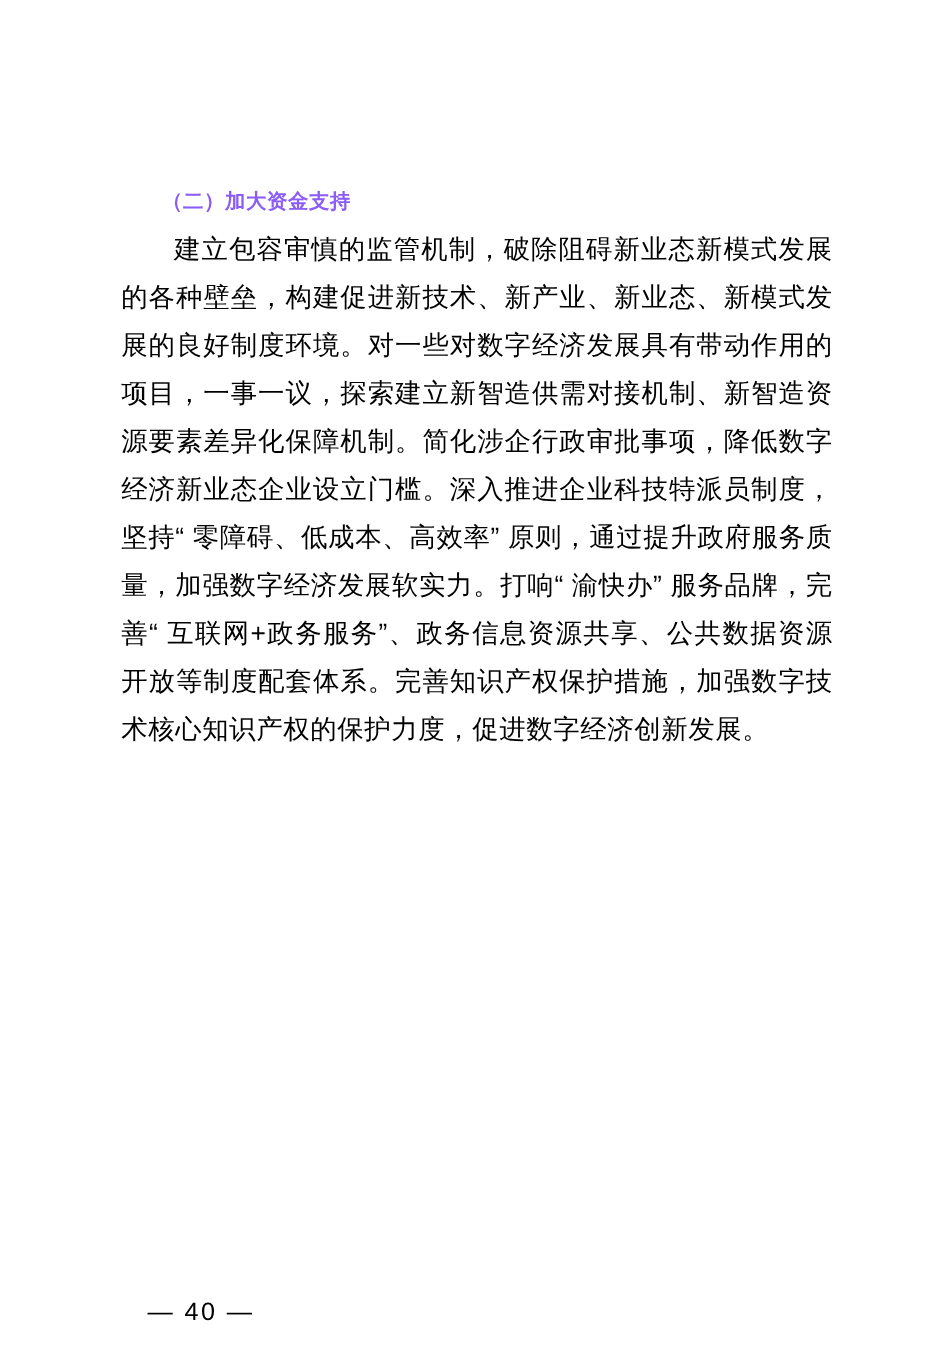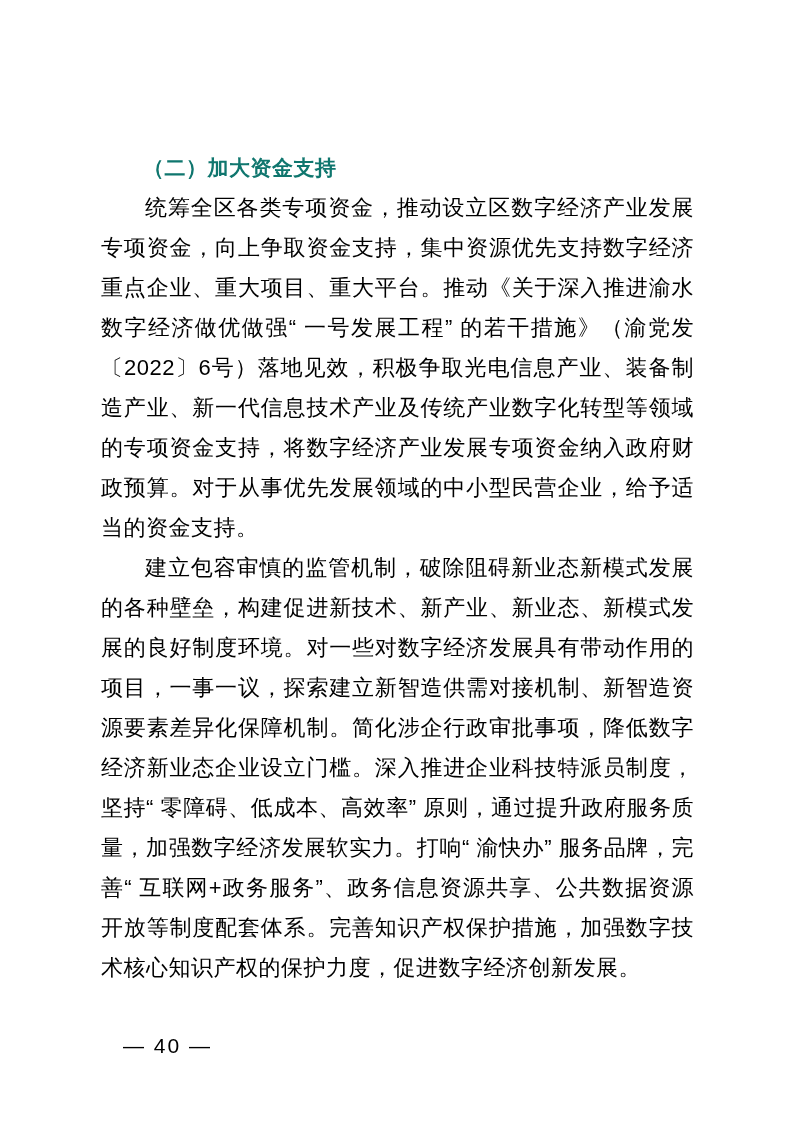--- a/index.html
+++ b/index.html
@@ -17,51 +17,50 @@
     overflow: hidden;
   }
   .content {
     position: absolute;
     left: 101px;
     top: 148px;
     width: 593px;
   }
   .section-heading {
     margin: 0;
-    font-size: 21px;
+    font-size: 17px;
     font-weight: bold;
     line-height: 40px;
     text-indent: 2em;
     letter-spacing: 0.5px;
-    color: #0f766e;
+    color: #8b5cf6;
   }
   .body-paragraph {
     margin: 0;
     font-size: 22px;
     line-height: 40px;
     text-indent: 2em;
     text-align: justify;
     text-justify: inter-character;
     letter-spacing: 0.5px;
     color: #000000;
     word-break: break-all;
   }
   .page-number {
     position: absolute;
     left: 123px;
-    top: 1032px;
+    top: 1080px;
     font-size: 21px;
     line-height: 28px;
     color: #000000;
     letter-spacing: 2px;
   }
 </style>
 </head>
 <body>
 
 <div class="page">
   <div class="content">
     <h2 class="section-heading">（二）加大资金支持</h2>
-    <p class="body-paragraph">统筹全区各类专项资金，推动设立区数字经济产业发展专项资金，向上争取资金支持，集中资源优先支持数字经济重点企业、重大项目、重大平台。推动《关于深入推进渝水数字经济做优做强“ 一号发展工程” 的若干措施》（渝党发〔2022〕6号）落地见效，积极争取光电信息产业、装备制造产业、新一代信息技术产业及传统产业数字化转型等领域的专项资金支持，将数字经济产业发展专项资金纳入政府财政预算。对于从事优先发展领域的中小型民营企业，给予适当的资金支持。</p>
     <p class="body-paragraph">建立包容审慎的监管机制，破除阻碍新业态新模式发展的各种壁垒，构建促进新技术、新产业、新业态、新模式发展的良好制度环境。对一些对数字经济发展具有带动作用的项目，一事一议，探索建立新智造供需对接机制、新智造资源要素差异化保障机制。简化涉企行政审批事项，降低数字经济新业态企业设立门槛。深入推进企业科技特派员制度，坚持“ 零障碍、低成本、高效率” 原则，通过提升政府服务质量，加强数字经济发展软实力。打响“ 渝快办” 服务品牌，完善“ 互联网+政务服务”、政务信息资源共享、公共数据资源开放等制度配套体系。完善知识产权保护措施，加强数字技术核心知识产权的保护力度，促进数字经济创新发展。</p>
   </div>
   <div class="page-number">— 40 —</div>
 </div>
 
 </body></html>

